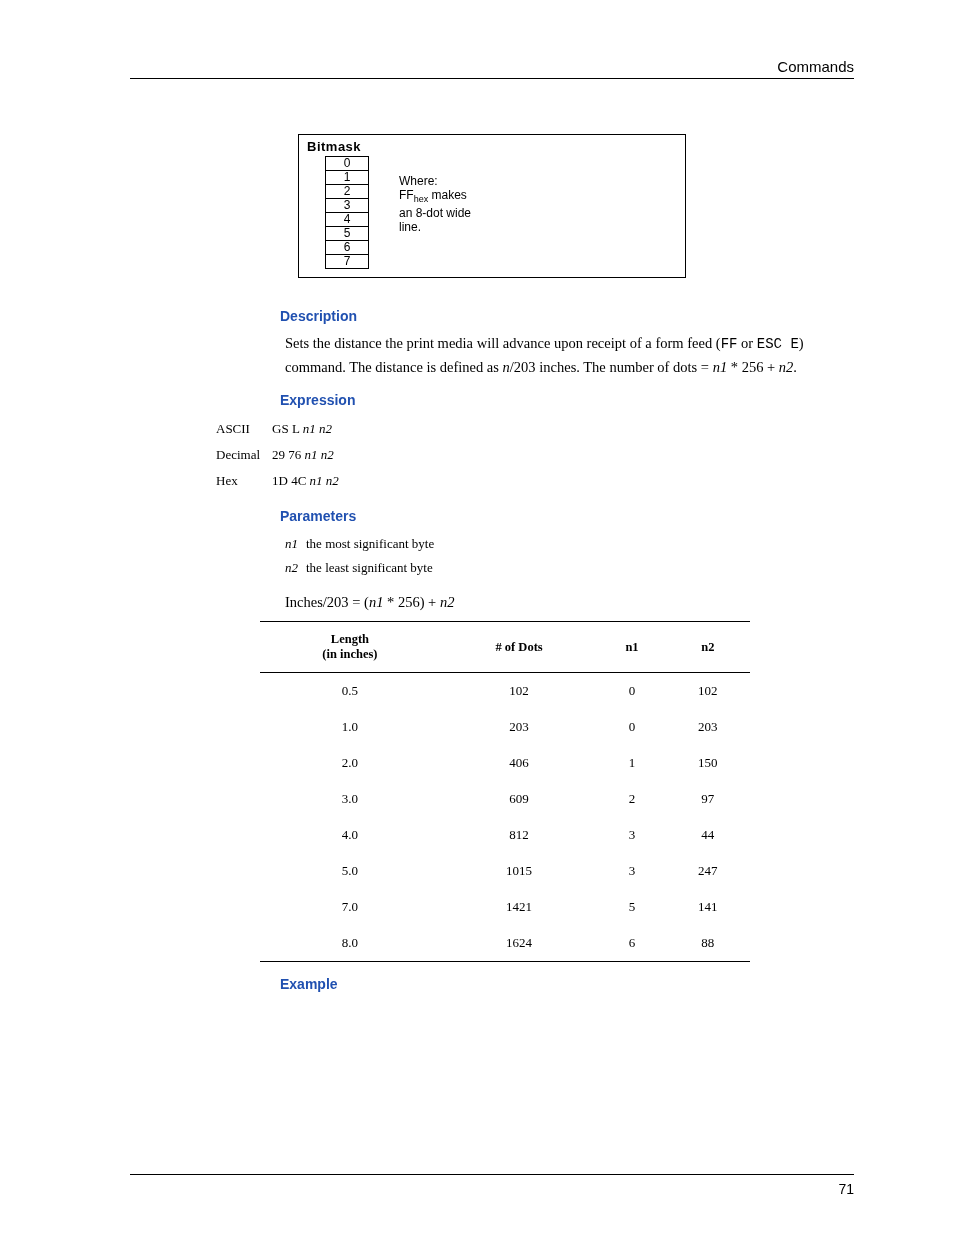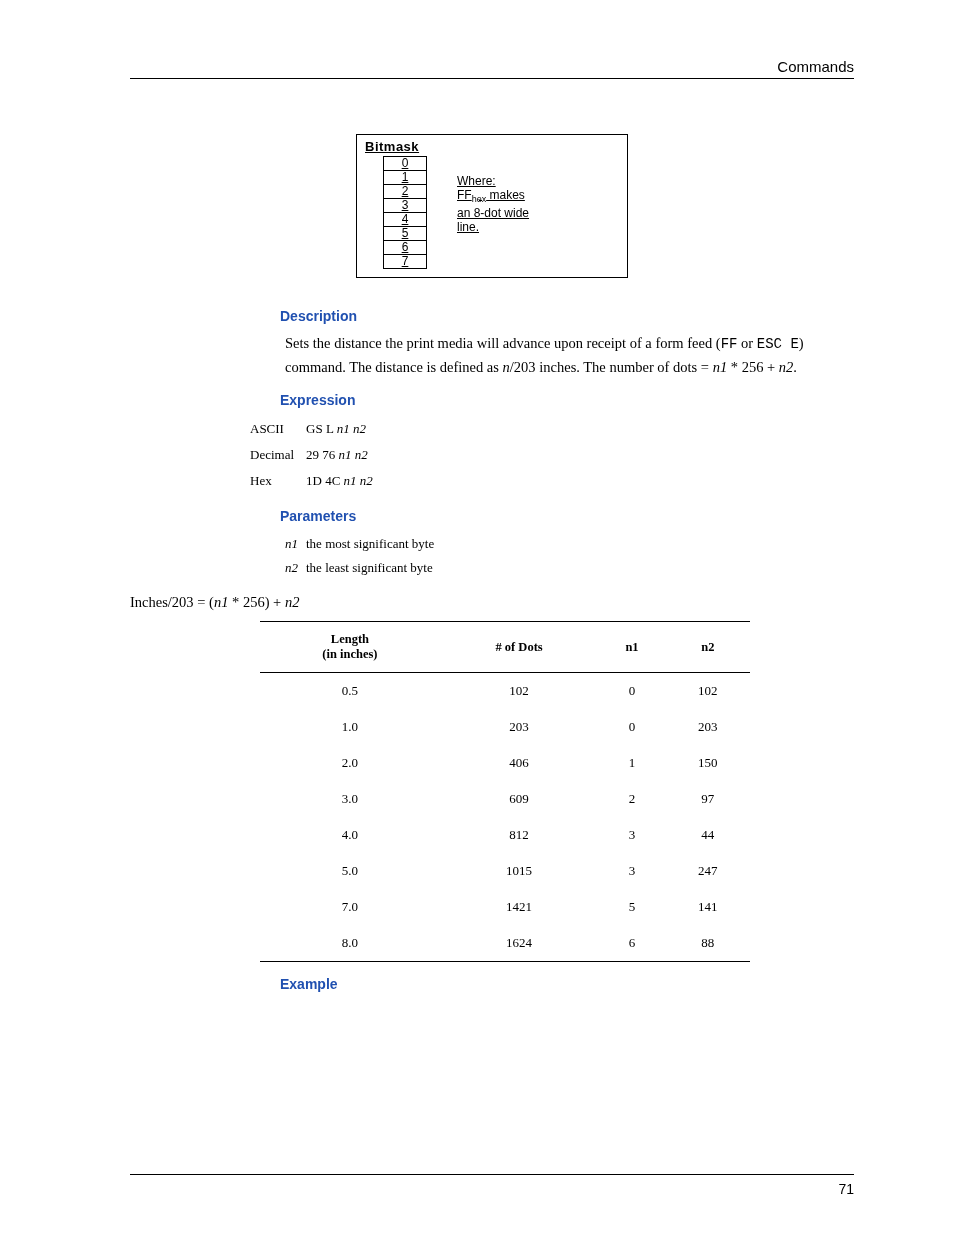--- a/index.html
+++ b/index.html
@@ -39,29 +39,28 @@
     position: absolute;
     right: 100px;
     bottom: 38px;
     font-family: Arial, Helvetica, sans-serif;
     font-size: 14px;
   }
   .content {
     margin-top: 55px;
   }
   .bitmask-figure {
-    width: 272px;
+    width: 388px;
     margin: 12px auto 30px auto;
     border: 1px solid #000;
     font-family: Verdana, Arial, sans-serif;
     font-size: 12px;
     position: relative;
     padding: 4px 8px 8px 8px;
     box-sizing: border-box;
-    text-decoration: underline;
   }
   .bitmask-title {
     font-weight: bold;
     font-family: Verdana, Arial, sans-serif;
     font-size: 13px;
     letter-spacing: 0.5px;
     margin-bottom: 2px;
   }
   .bitmask-inner {
     display: flex;
@@ -104,36 +103,37 @@
   }
   .body-text {
     margin-left: 155px;
     margin-right: 0;
     font-size: 14.5px;
     line-height: 1.55;
   }
   .mono { font-family: "Courier New", Courier, monospace; font-size: 14px;}
   .ital { font-style: italic; }
   .expr-table {
-    margin-left: 120px;
+    margin-left: 86px;
     font-size: 13px;
     border-collapse: collapse;
   }
   .expr-table td {
     padding: 5px 12px 5px 0;
     vertical-align: top;
   }
   .param-table {
     margin-left: 155px;
     font-size: 13px;
     border-collapse: collapse;
   }
   .param-table td { padding: 4px 8px 4px 0; }
   .param-table td:first-child { font-style: italic; }
   .formula {
+    margin-left: 155px;
     font-size: 14.5px;
     margin-top: 14px;
     margin-bottom: 10px;
   }
   .data-table {
     margin-left: 130px;
     border-collapse: collapse;
     font-size: 13px;
     width: 490px;
   }

